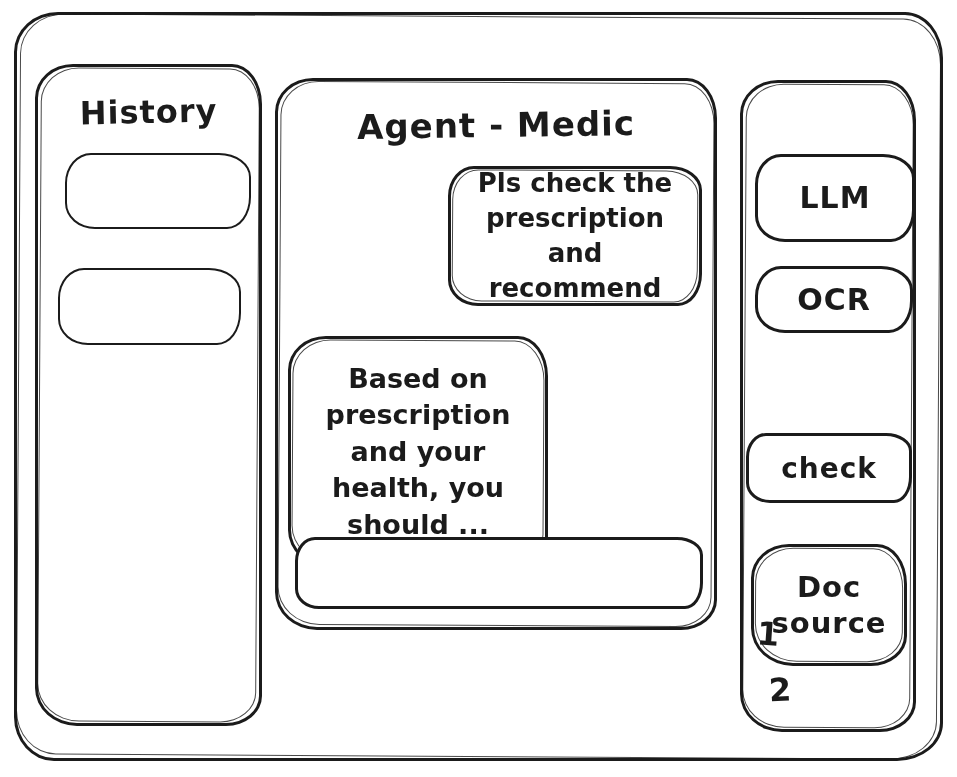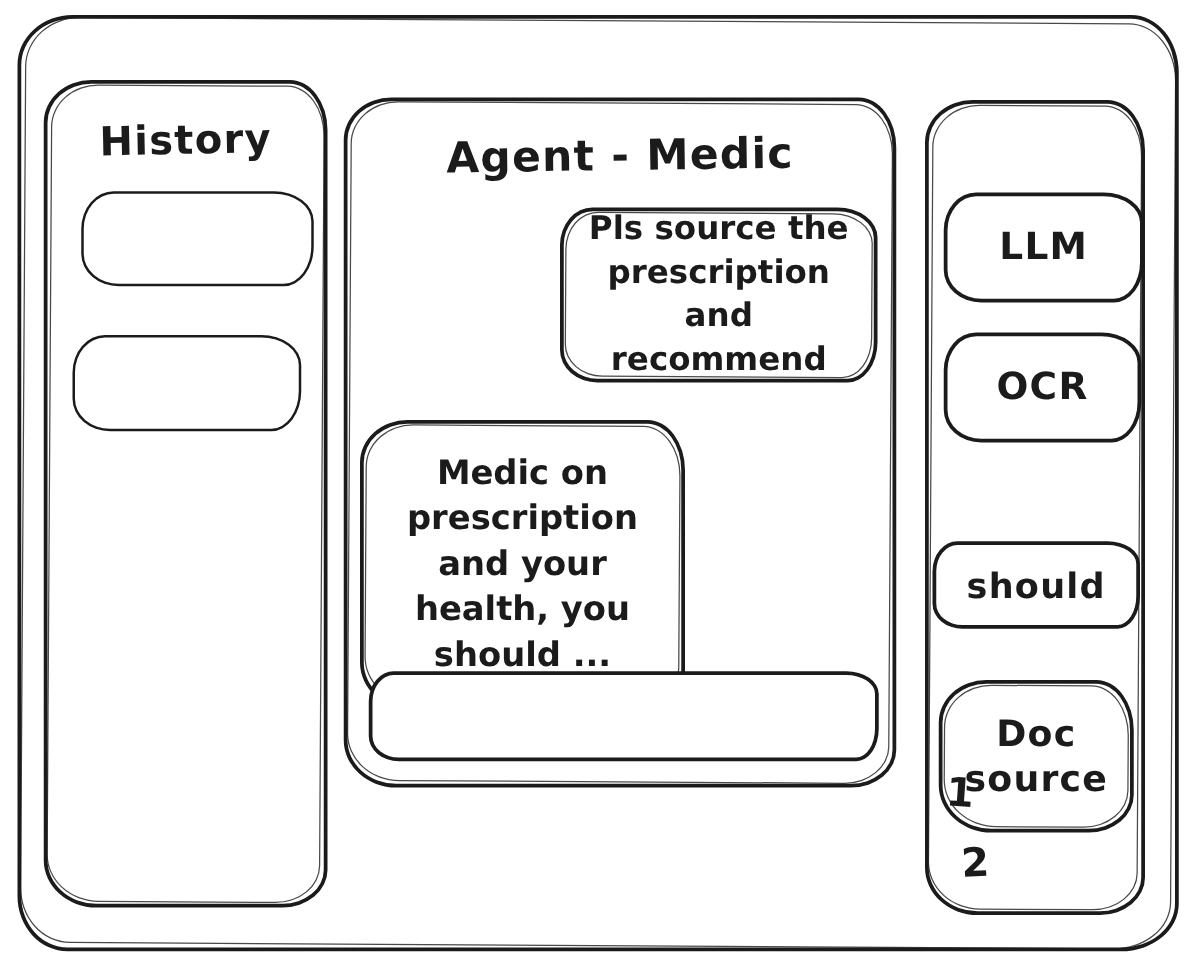--- a/index.html
+++ b/index.html
@@ -69,21 +69,21 @@
   }
 
   
   .tools { left: 740px; top: 80px; width: 176px; height: 652px; }
   .tool-btn {
     display: flex; align-items: center; justify-content: center;
     text-align: center; font-size: 30px; font-weight: bold;
     letter-spacing: 1px; cursor: pointer; line-height: 1.25; margin-top: 33px;
   }
   .btn-llm    { left: 12px; top: 38px;  width: 160px; height: 88px; border-width: 3px; }
-  .btn-ocr    { left: 12px; top: 150px; width: 158px; height: 88px; border-width: 3px; }
+  .btn-ocr    { left: 12px; top: 150px; width: 158px; height: 67px; border-width: 3px; }
   .btn-params { left: 3px;  top: 317px; width: 166px; height: 70px; border-width: 3px; font-size: 28px; }
   .btn-doc    { left: 8px;  top: 428px; width: 156px; height: 122px; border-width: 3px; font-size: 29px;
                 padding: 6px 18px; box-sizing: border-box; }
   .doc-item {
     position: absolute; font-size: 32px; font-weight: bold; cursor: pointer;
   }
   .doc-item-1 { left: 14px; top: 532px; transform: rotate(4deg); }
   .doc-item-2 { left: 26px; top: 588px; transform: rotate(-3deg); }
 </style>
 </head>
@@ -95,31 +95,31 @@
 
   <div class="sketch dbl r2 history">
     <div class="history-title">History</div>
     <div class="sketch r3 hist-item-1"></div>
     <div class="sketch r3 hist-item-2"></div>
   </div>
 
   <div class="sketch dbl r2 chat">
     <div class="chat-title">Agent - Medic</div>
 
-    <div class="sketch dbl r3 bubble bubble-user">Pls source the prescription and recommend</div>
+    <div class="sketch dbl r3 bubble bubble-user">Pls check the prescription and recommend</div>
 
-    <div class="sketch dbl r2 bubble bubble-assistant">Medic on prescription and your health, you should ...</div>
+    <div class="sketch dbl r2 bubble bubble-assistant">Based on prescription and your health, you should ...</div>
 
     <div class="sketch r4 input-bar">
       <input type="text" value="" style="">
     </div>
   </div>
 
   <div class="sketch dbl r2 tools">
     <div class="sketch r3 tool-btn btn-llm">LLM</div>
     <div class="sketch r3 tool-btn btn-ocr">OCR</div>
-    <div class="sketch r4 tool-btn btn-params">should</div>
+    <div class="sketch r4 tool-btn btn-params">check</div>
     <div class="sketch dbl r2 tool-btn btn-doc">Doc source</div>
     <div class="doc-item doc-item-1">1</div>
     <div class="doc-item doc-item-2">2</div>
   </div>
 
 </div>
 
 </body></html>

